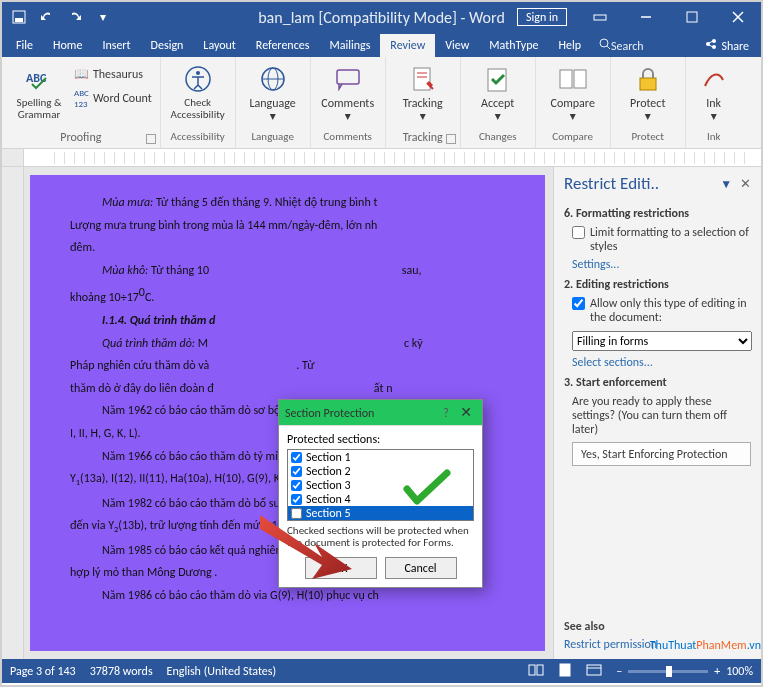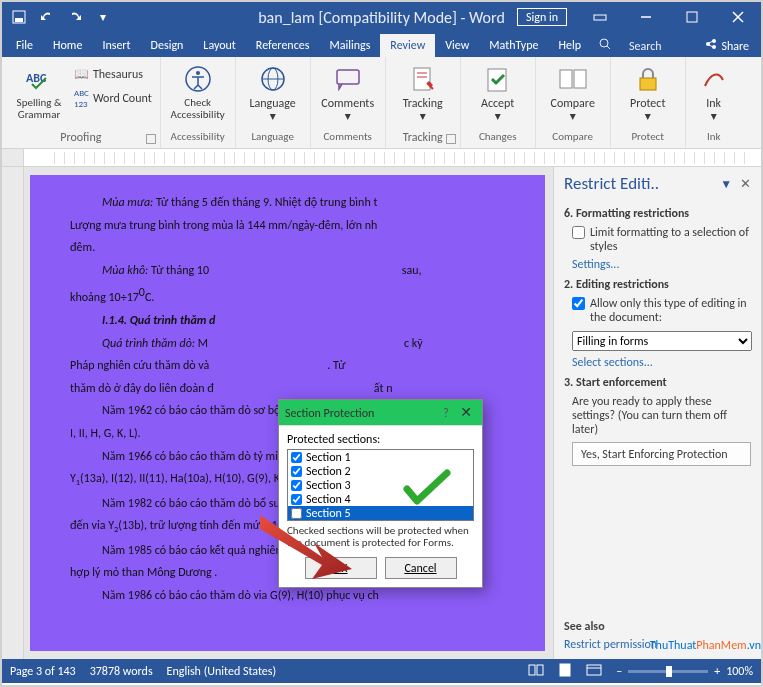--- a/index.html
+++ b/index.html
@@ -10,21 +10,21 @@
 .tb-left span{width:22px;height:22px;display:flex;align-items:center;justify-content:center;}
 .tb-title{position:absolute;left:50%;transform:translateX(-50%);font-size:16px;color:#e6eaf1;white-space:nowrap;}
 .tb-right{margin-left:auto;display:flex;align-items:center;height:100%;}
 .signin{border:1px solid #fff;padding:1px 8px;margin-right:10px;font-size:12px;color:#fff;}
 .winbtn{width:46px;height:30px;display:flex;align-items:center;justify-content:center;color:#fff;}
 
 .menubar{height:25px;background:#2b579a;display:flex;align-items:flex-end;padding:0 4px;color:#fff;}
 .menubar .mtab{padding:4px 10px 5px;font-size:12px;cursor:pointer;}
 .menubar .mtab.active{background:#f3f3f3;color:#2b579a;}
 .menubar .spacer{flex:1;}
-.menubar .tellme{display:flex;align-items:flex-end;gap:18px;opacity:.9;padding:4px 8px}
+.menubar .tellme{display:flex;align-items:flex-end;gap:0;opacity:.9;padding:4px 8px}
 .menubar .share{display:flex;align-items:center;gap:4px;padding:4px 8px}
 
 .ribbon{height:92px;background:#f3f3f3;border-bottom:1px solid #d4d4d4;display:flex;}
 .rgroup{border-right:1px solid #e1e1e1;padding:4px 8px 2px;display:flex;flex-direction:column;}
 .rgroup .body{flex:1;display:flex;align-items:flex-start;gap:6px;}
 .rgroup .lbl{text-align:center;font-size:11px;color:#666;height:16px;position:relative;}
 .rgroup .lbl .dl{position:absolute;right:-4px;bottom:2px;width:10px;height:10px;border:1px solid #a0a0a0;}
 .bigbtn{display:flex;flex-direction:column;align-items:center;width:58px;gap:2px;padding-top:2px;}
 .bigbtn .ic{width:32px;height:32px;display:flex;align-items:center;justify-content:center;}
 .bigbtn .cap{font-size:11px;text-align:center;line-height:12px;color:#3b3b3b;}
@@ -64,21 +64,21 @@
 .dialog .dtitle{display:flex;align-items:center;height:26px;padding:0 6px;border-bottom:1px solid #ddd;background:#22c55e;}
 .dialog .dtitle .t{flex:1;color:#333;}
 .dialog .dtitle .q{width:20px;text-align:center;color:#555;}
 .dialog .dtitle .x{width:20px;text-align:center;color:#333;font-size:14px;}
 .dialog .dbody{padding:6px 8px 8px;}
 .dialog .listbox{border:1px solid #7a7a7a;height:72px;overflow:hidden;margin:3px 0 4px;}
 .dialog .listbox .row{display:flex;align-items:center;gap:4px;height:14px;padding:0 3px;font-size:11px;}
 .dialog .listbox .row input{width:11px;height:11px;}
 .dialog .listbox .row.sel{background:#0a63c7;color:#fff;}
 .dialog .hintline{font-size:11px;line-height:12px;color:#333;}
-.dialog .btns{display:flex;justify-content:center;gap:8px;margin-top:8px;text-decoration:underline;}
+.dialog .btns{display:flex;justify-content:center;gap:8px;margin-top:8px;}
 .dialog .btns button{width:72px;height:22px;border:1px solid #8a8a8a;background:#efefef;font-size:12px;}
 
 .gcheck{position:absolute;left:400px;top:302px;z-index:60;pointer-events:none;}
 
 .rarrow{position:absolute;left:250px;top:340px;z-index:60;pointer-events:none;}
 
 .statusbar{height:24px;background:#2b579a;color:#fff;display:flex;align-items:center;font-size:12px;padding:0 8px;gap:14px;}
 .statusbar .sp{flex:1;}
 .statusbar .zoom{display:flex;align-items:center;gap:6px;}
 .statusbar .slider{width:80px;height:3px;background:#6e8dc0;position:relative;}
@@ -336,21 +336,21 @@
   <div class="docwrap">
     <div class="vruler"></div>
     <div class="page">
       <p><em>Mùa mưa:</em><span> Từ tháng 5 đến tháng 9. Nhiệt độ trung bình t</span></p>
       <p class="noin"><span>Lượng mưa trung bình trong mùa là 144 mm/ngày-đêm, lớn nh</span></p>
       <p class="noin"><span>đêm.</span></p>
       <p><em>Mùa khô:</em><span> Từ tháng 10 </span><span style="margin-left:190px">sau, </span></p>
       <p class="noin"><span>khoảng 10÷17</span><sup>0</sup><span>C.</span></p>
       <p><span class="bolditalic">I.1.4. Quá trình thăm d</span></p>
       <p><em>Quá trình thăm dò:</em><span> M</span><span style="margin-left:196px">c kỹ </span></p>
-      <p class="noin"><span>Pháp nghiên cứu thăm dò và</span><span style="margin-left:118px">. Từ </span></p>
+      <p class="noin"><span>Pháp nghiên cứu thăm dò và</span><span style="margin-left:87px">. Từ </span></p>
       <p class="noin"><span>thăm dò ở đây do liên đoàn đ</span><span style="margin-left:160px">ất n</span></p>
       <p><span>Năm 1962 có báo cáo thăm dò sơ bộ và tính trữ lượng cù</span></p>
       <p class="noin"><span>I, II, H, G, K, L).</span></p>
       <p><span>Năm 1966 có báo cáo thăm dò tỷ mỉ và tính trữ lượng 8</span></p>
       <p class="noin"><span>Y</span><sub>1</sub><span>(13a), I(12), II(11), Ha(10a), H(10), G(9), K(8).</span></p>
       <p><span>Năm 1982 có báo cáo thăm dò bổ sung và tính trữ lượng 8</span></p>
       <p class="noin"><span>đến vỉa Y</span><sub>2</sub><span>(13b), trữ lượng tính đến mức -100.</span></p>
       <p><span>Năm 1985 có báo cáo kết quả nghiên cứu đề tài : Xác định</span></p>
       <p class="noin"><span>hợp lý mỏ than Mông Dương .</span></p>
       <p><span>Năm 1986 có báo cáo thăm dò via G(9), H(10) phục vụ ch</span></p>

